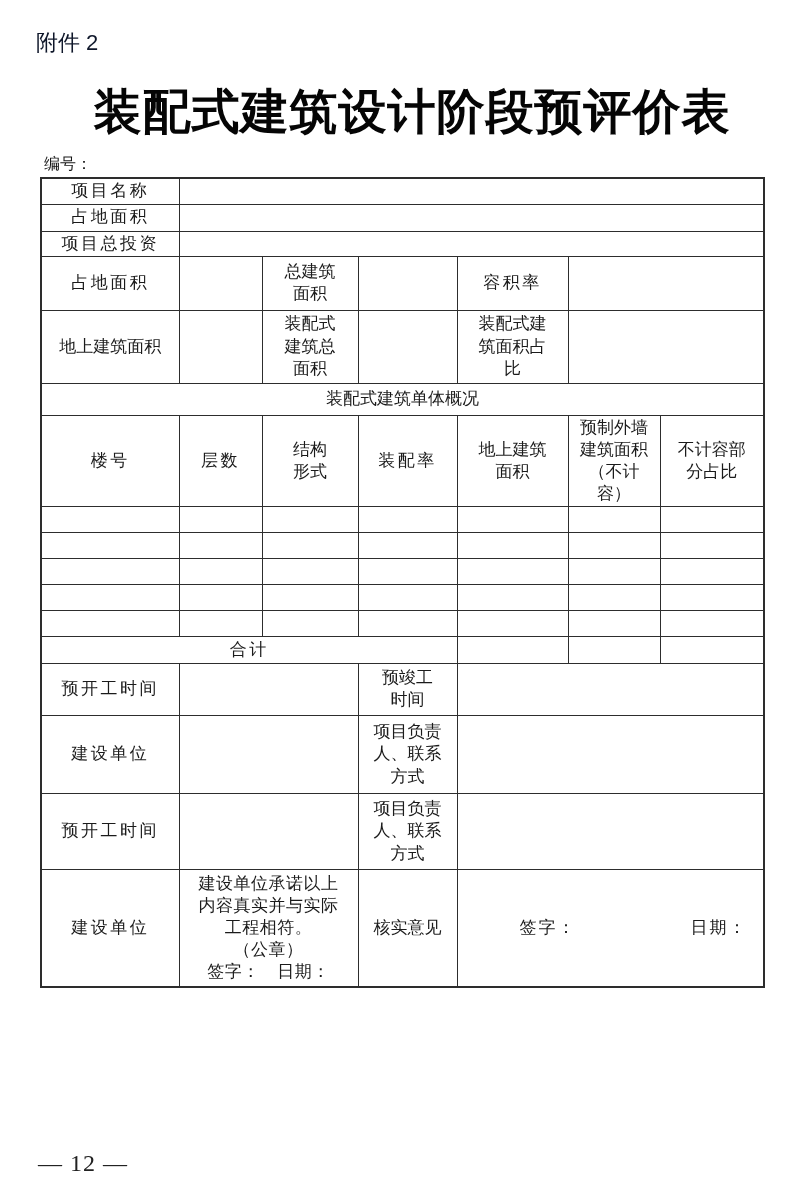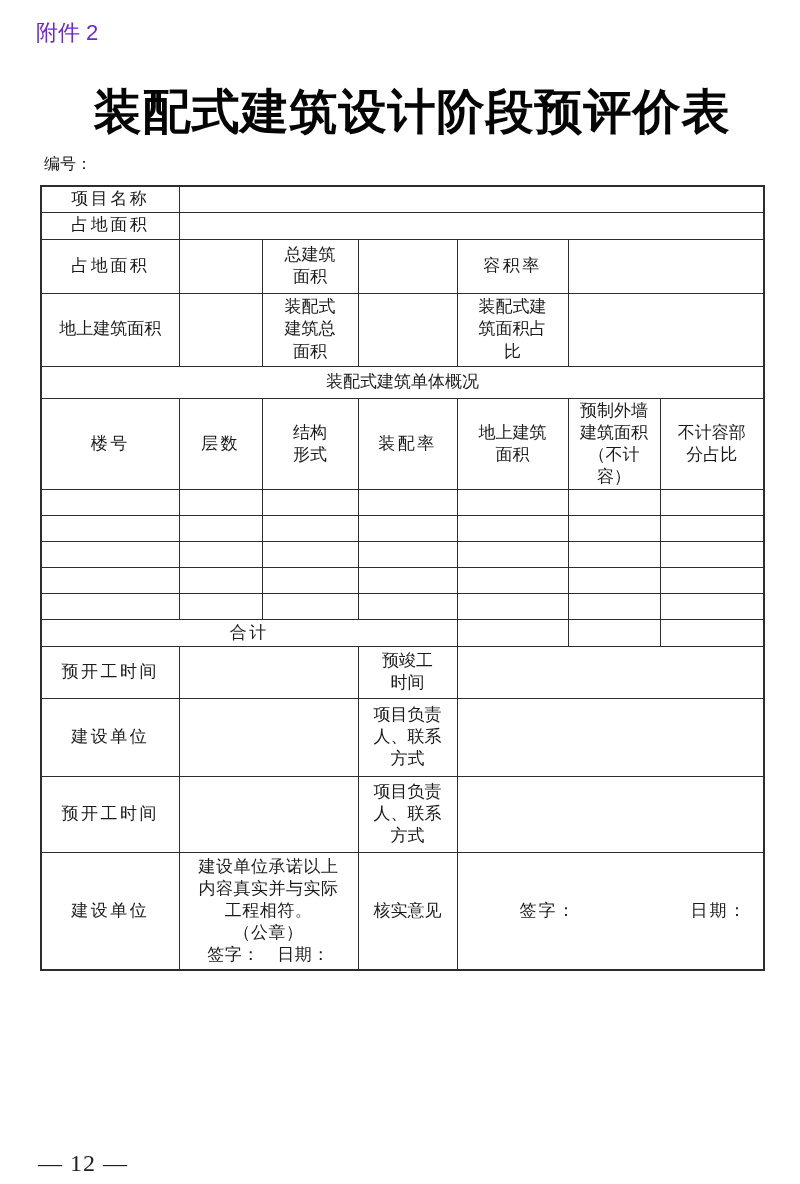--- a/index.html
+++ b/index.html
@@ -5,38 +5,38 @@
   html,body{margin:0;padding:0;}
   body{
     width:800px;height:1184px;
     background:#ffffff;
     color:#151515;
     font-family:"Liberation Serif","DejaVu Serif",serif;
     position:relative;
     overflow:hidden;
   }
   .attachment{
-    position:absolute;left:36px;top:18px;
+    position:absolute;left:36px;top:28px;
     font-size:22px;
     font-family:"Liberation Sans","DejaVu Sans",sans-serif;
-    color:#6d28d9;
+    color:#0f172a;
   }
   .title{
     position:absolute;left:0;top:68px;width:800px;
     margin:12px;text-align:center;
     font-size:48px;font-weight:700;letter-spacing:1px;
     font-family:"Liberation Sans","DejaVu Sans",sans-serif;
     color:#050505;
   }
   .serial{
     position:absolute;left:44px;top:154px;
     font-size:16px;color:#141414;
   }
   table.form{
-    position:absolute;left:40px;top:185px;
+    position:absolute;left:40px;top:177px;
     width:723px;
     border-collapse:collapse;
     table-layout:fixed;
     border:2px solid #2d2d2d;
     padding-left:29px;
   }
   table.form td{
     border:1px solid #2d2d2d;
     text-align:center;
     vertical-align:middle;
@@ -92,20 +92,24 @@
   </colgroup>
   <tbody>
       <tr class="r1">
     <td class="lbl">项目名称</td>
     <td colspan="6"></td>
   </tr>
   <tr class="r2">
     <td class="lbl">占地面积</td>
     <td colspan="6"></td>
   </tr>
+  <tr class="r3">
+    <td class="lbl">项目总投资</td>
+    <td colspan="6"></td>
+  </tr>
   <tr class="r4">
     <td class="lbl">占地面积</td>
     <td></td>
     <td>总建筑
 面积</td>
     <td></td>
     <td class="lbl">容积率</td>
     <td colspan="2"></td>
   </tr>
   <tr class="r5">

